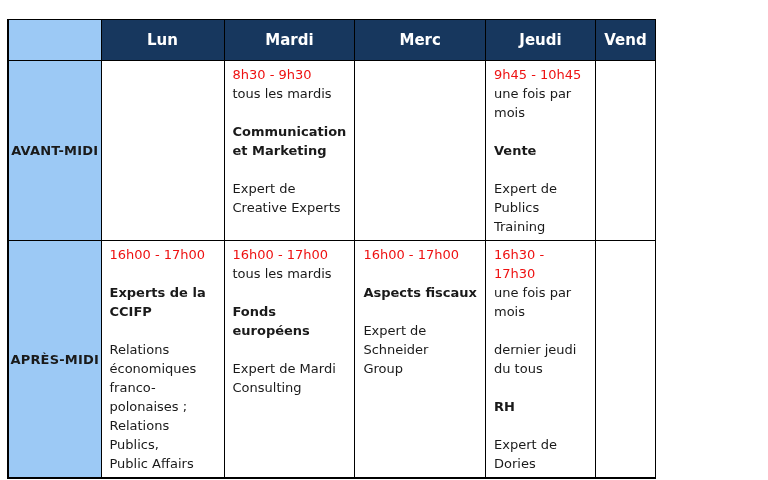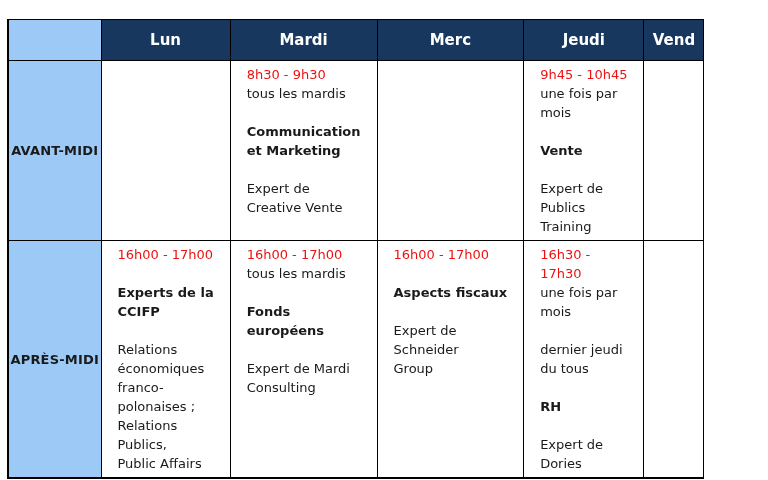--- a/index.html
+++ b/index.html
@@ -50,21 +50,21 @@
     font-size: 13px;
     font-weight: bold;
     text-align: center;
     vertical-align: middle;
     letter-spacing: 0.2px;
     margin-top: 28px;
   }
   td.slot {
     background: #ffffff;
     vertical-align: top;
-    padding: 4px 16px;
+    padding: 4px 8px;
   }
   tr.r0 td.slot, tr.r0 th.rowlabel { height: 177px; }
   tr.r1 td.slot, tr.r1 th.rowlabel { height: 231px; }
   .line {
     font-size: 13px;
     line-height: 19px;
     white-space: nowrap;
     color: var(--text);
   }
   .line.time { color: var(--time_red); }
@@ -98,21 +98,21 @@
           <th class="rowlabel">AVANT-MIDI</th>
           <td class="slot"></td>
           <td class="slot">
             <div class="line time">8h30 - 9h30</div>
             <div class="line normal">tous les mardis</div>
             <div class="line normal">&nbsp;</div>
             <div class="line bold">Communication</div>
             <div class="line bold">et Marketing</div>
             <div class="line normal">&nbsp;</div>
             <div class="line normal">Expert de</div>
-            <div class="line normal">Creative Vente</div>
+            <div class="line normal">Creative Experts</div>
           </td>
           <td class="slot"></td>
           <td class="slot">
             <div class="line time">9h45 - 10h45</div>
             <div class="line normal">une fois par</div>
             <div class="line normal">mois</div>
             <div class="line normal">&nbsp;</div>
             <div class="line bold">Vente</div>
             <div class="line normal">&nbsp;</div>
             <div class="line normal">Expert de</div>

